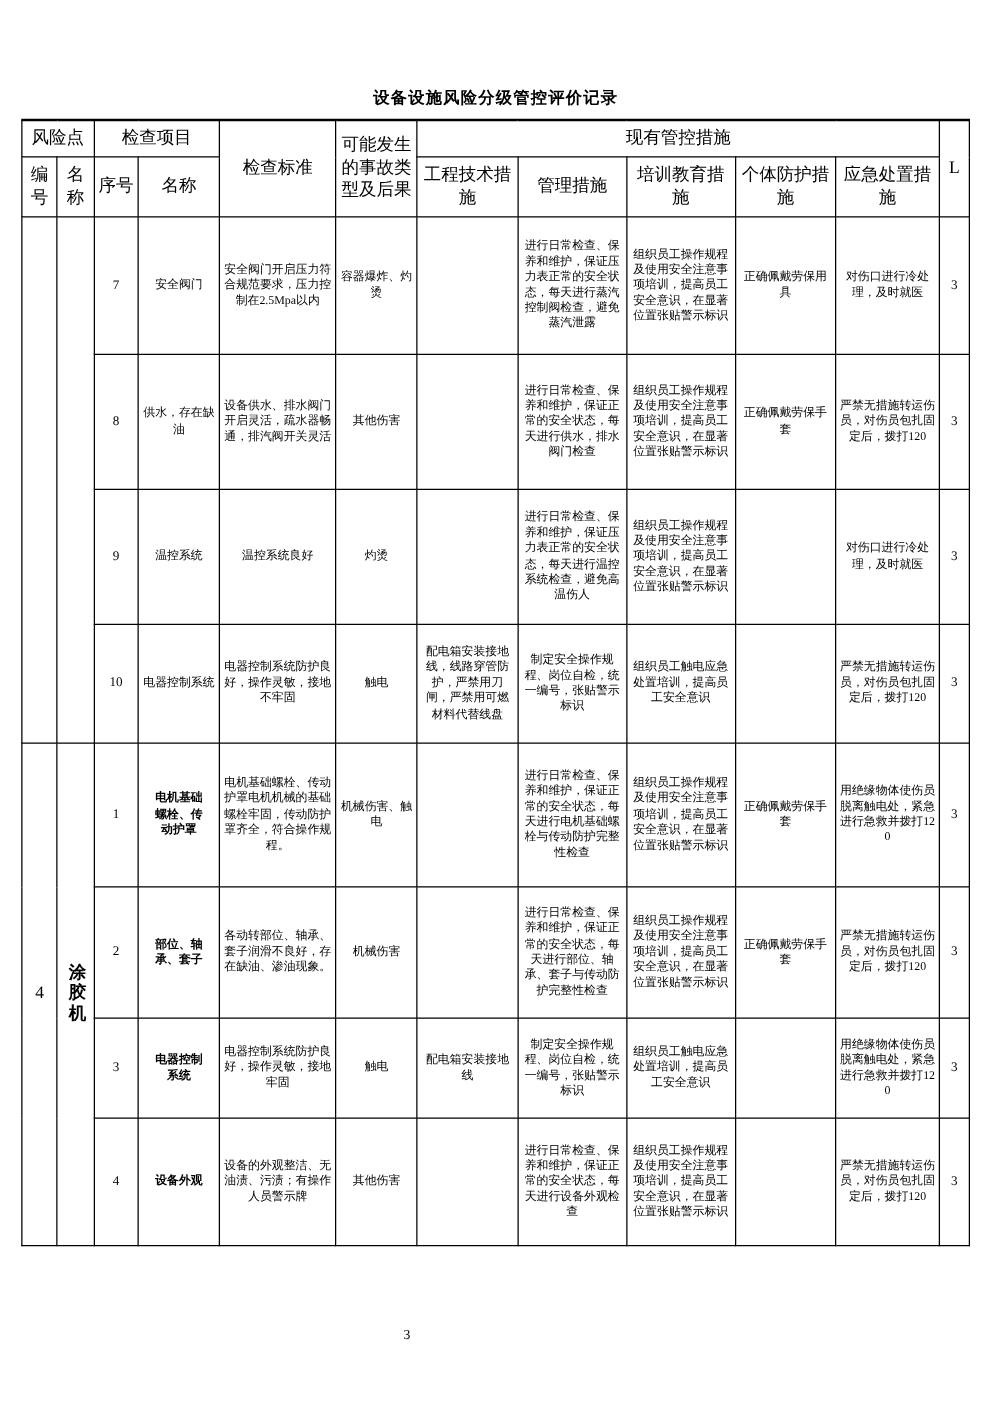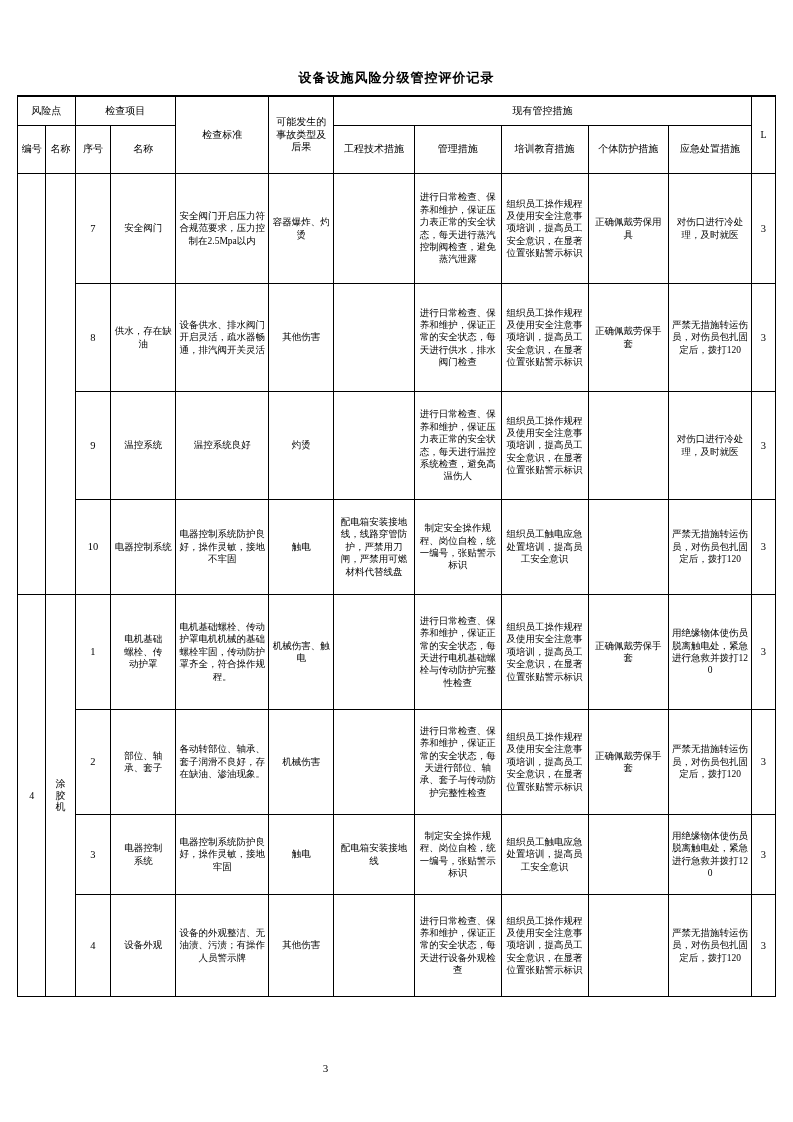--- a/index.html
+++ b/index.html
@@ -54,37 +54,38 @@
   table.risk td, table.risk th {
     border: 1px solid #000000;
     padding: 1px 2px;
     text-align: center;
     vertical-align: middle;
     font-weight: normal;
     word-break: break-all;
     overflow: hidden;
   }
   .hdr {
-    font-size: 10px;
+    font-size: 14px;
   }
   .vtext {
-    font-size: 10px;
+    font-size: 14px;
     line-height: 1.18;
   }
   .num {
     font-size: 10.5px;
     font-family: "Liberation Serif", "DejaVu Serif", serif;
   }
   .cell-body {
     font-size: 9.5px;
     line-height: 1.3;
   }
   .narrow-wrap {
     display: block;
     margin: 5px auto;
+    font-weight: bold;
   }
   .pageno {
     position: absolute;
     left: 0;
     right: 0;
     top: 1062px;
     text-align: center;
     font-size: 11px;
   }
   

